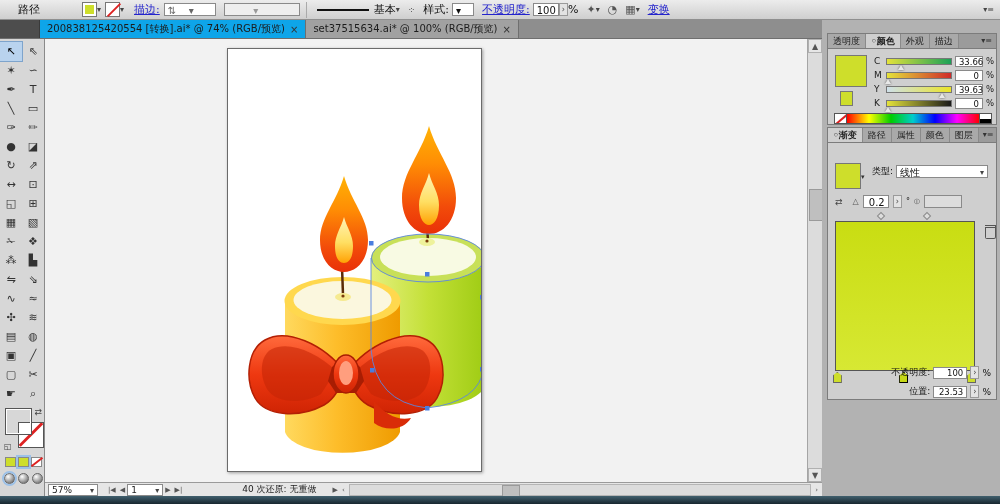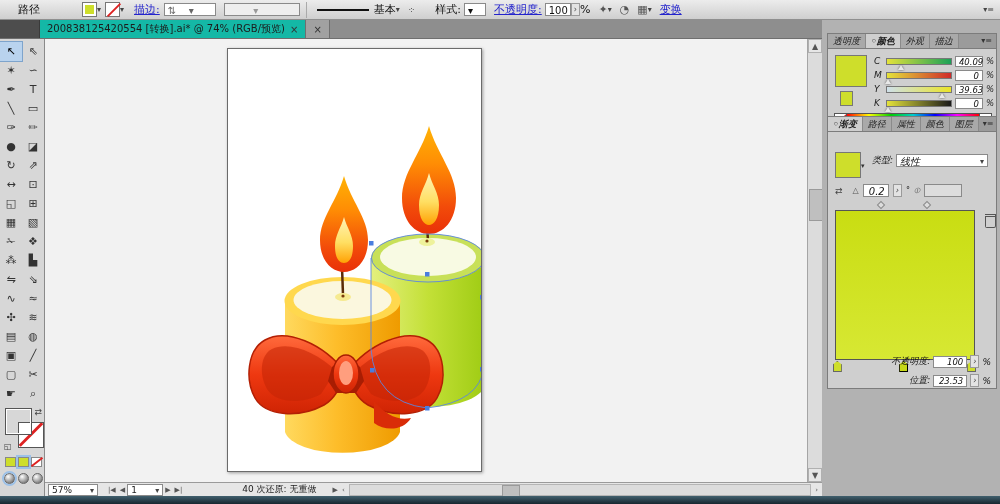--- a/index.html
+++ b/index.html
@@ -24,21 +24,21 @@
      background:#d22;transform:rotate(-45deg);}
   .cb-sep{width:1px;height:16px;background:#aaa;margin:0 6px;}
   .line-prev{display:inline-block;width:52px;height:2px;background:#111;margin-right:5px;}
 
   
   #tab-bar{position:absolute;left:0;top:20px;width:822px;height:19px;background:#8e8e8e;
     display:flex;align-items:stretch;border-bottom:1px solid #6f6f6f;box-sizing:border-box;}
   #tab-corner{width:39px;background:#4d4d4d;border-right:1px solid #3a3a3a;}
   .doc-tab{display:flex;align-items:center;gap:5px;padding:0 7px;font-size:10px;color:#1c1c1c;
     border-right:1px solid #6f6f6f;cursor:pointer;}
-  .doc-tab.active{background:#14b8a6;}
+  .doc-tab.active{background:#0ea5e9;}
   .doc-tab.back{background:#a1a1a1;}
   .tab-x{font-size:10px;color:#333;}
 
   
   #tool-panel{position:absolute;left:0;top:39px;width:45px;height:457px;
     background:linear-gradient(90deg,#e0e0e0,#cicccc,#c9c9c9);background:#d7d7d7;
     border-right:1px solid #8a8a8a;box-sizing:border-box;}
   #tools{display:grid;grid-template-columns:22px 22px;padding-top:3px;}
   .tool{height:19px;line-height:19px;text-align:center;font-size:11px;color:#333;cursor:pointer;}
   .tool.sel{background:#b9d3ee;outline:1px solid #7ea4cc;color:#000;}
@@ -67,21 +67,21 @@
   #artboard{position:absolute;left:182px;top:9px;width:253px;height:422px;background:#fff;
     border:1px solid #6b6b6b;box-shadow:1px 1px 3px rgba(0,0,0,.35);}
   #v-scroll{position:absolute;left:807px;top:39px;width:15px;height:443px;background:#dcdcdc;
     border-left:1px solid #a5a5a5;box-sizing:border-box;}
   .scr-arrow{position:absolute;left:0;width:14px;height:14px;text-align:center;line-height:14px;
     font-size:8px;color:#555;background:#e6e6e6;border:1px solid #b0b0b0;box-sizing:border-box;}
   #v-thumb{position:absolute;left:1px;top:150px;width:12px;height:30px;background:#bfbfbf;border:1px solid #9a9a9a;}
 
   
   #right-rail{position:absolute;left:822px;top:20px;width:178px;height:476px;background:#b2b2b2;}
-  .panel{position:absolute;left:5px;width:170px;background:#cfcfcf;border:1px solid #7c7c7c;box-sizing:border-box;font-style:italic;}
+  .panel{position:absolute;left:5px;width:170px;background:#cfcfcf;border:1px solid #7c7c7c;box-sizing:border-box;}
   .ptab-bar{display:flex;align-items:stretch;height:14px;background:#9b9b9b;border-bottom:1px solid #7c7c7c;
     font-size:9px;line-height:14px;overflow:hidden;}
   .ptab{padding:0 5px;background:#a9a9a9;border-right:1px solid #8a8a8a;color:#222;cursor:pointer;white-space:nowrap;}
   .ptab.on{background:#cfcfcf;font-weight:bold;text-align:right;}
   .pmenu{margin-left:auto;padding:0 4px;font-size:8px;color:#333;cursor:pointer;}
   .prow{display:flex;align-items:center;gap:3px;}
 
   
   #color-swatch{position:absolute;left:7px;top:6px;width:30px;height:30px;background:#cede2b;border:1px solid #777;}
   #color-fsmini{position:absolute;left:12px;top:42px;width:11px;height:13px;background:#cede2b;border:1px solid #777;}
@@ -150,21 +150,21 @@
     <span class="swatch none" style="margin-left:4px"></span>
     <span class="ddv">▾</span>
     <span class="link" style="margin-left:10px">描边:</span>
     <span class="field" style="margin-left:4px;width:52px;color:#666">⇅&nbsp;&nbsp;&nbsp;&nbsp;▾</span>
     <span class="field" style="margin-left:8px;width:76px;background:#eee;color:#999">&nbsp;&nbsp;&nbsp;&nbsp;&nbsp;&nbsp;&nbsp;&nbsp;▾</span>
     <span class="cb-sep"></span>
     <span class="line-prev" style="margin-left:4px"></span>
     <span>基本</span>
     <span class="ddv">▾</span>
     <span style="margin-left:8px;font-size:9px;color:#555">⁘</span>
-    <span style="margin-left:20px">样式:</span>
+    <span style="margin-left:8px">样式:</span>
     <span class="field" style="margin-left:3px;width:22px">▾</span>
     <span class="link" style="margin-left:8px">不透明度:</span>
     <span class="field" style="margin-left:3px;width:26px;text-align:right">100</span>
     <span class="mini-btn">›</span>
     <span>%</span>
     <span style="margin-left:8px;color:#555">✦</span>
     <span class="ddv">▾</span>
     <span style="margin-left:8px;color:#555">◔</span>
     <span style="margin-left:8px;color:#555">▦</span>
     <span class="ddv">▾</span>
@@ -172,20 +172,21 @@
     <span style="margin-left:auto;margin-right:6px;font-size:8px;color:#444">▾≡</span>
   </div>
 
   <div id="tab-bar">
     <div id="tab-corner"></div>
     <div class="doc-tab active">
       <span>200838125420554 [转换].ai* @ 74% (RGB/预览)</span>
       <span class="tab-x">×</span>
     </div>
     <div class="doc-tab back">
+      <span>set37515634.ai* @ 100% (RGB/预览)</span>
       <span class="tab-x">×</span>
     </div>
   </div>
 
   <div id="tool-panel">
     <div id="tools">
         <div class="tool sel">↖</div>
         <div class="tool">⇖</div>
         <div class="tool">✶</div>
         <div class="tool">∽</div>
@@ -346,21 +347,21 @@
         </div>
       <div style="position:relative;height:77px">
         <div id="color-swatch"></div>
         <div id="color-fsmini"></div>
         <div id="channels">
             <div class="ch-row">
               <span class="ch-label">C</span>
               <span class="ch-track g-C">
                 <i class="ch-mark" style="left: 22%;"></i>
               </span>
-              <span class="ch-val field">40.09</span>
+              <span class="ch-val field">33.66</span>
               <span class="ch-unit">%</span>
             </div>
             <div class="ch-row">
               <span class="ch-label">M</span>
               <span class="ch-track g-M">
                 <i class="ch-mark" style="left: 2%;"></i>
               </span>
               <span class="ch-val field">0</span>
               <span class="ch-unit">%</span>
             </div>
@@ -385,21 +386,21 @@
           <span id="spec-none"></span>
           <span id="spec-bar"></span>
           <span id="spec-bw">
               <i></i>
               <i></i>
             </span>
         </div>
       </div>
     </div>
 
-    <div class="panel" style="top:96px;height:273px">
+    <div class="panel" style="top:107px;height:273px">
       <div class="ptab-bar">
           <span class="ptab on">◦渐变</span>
           <span class="ptab">路径</span>
           <span class="ptab">属性</span>
           <span class="ptab">颜色</span>
           <span class="ptab">图层</span>
           <span class="pmenu">▾≡</span>
         </div>
       <div style="position:relative;height:258px">
         <div id="grad-swatch"></div>

